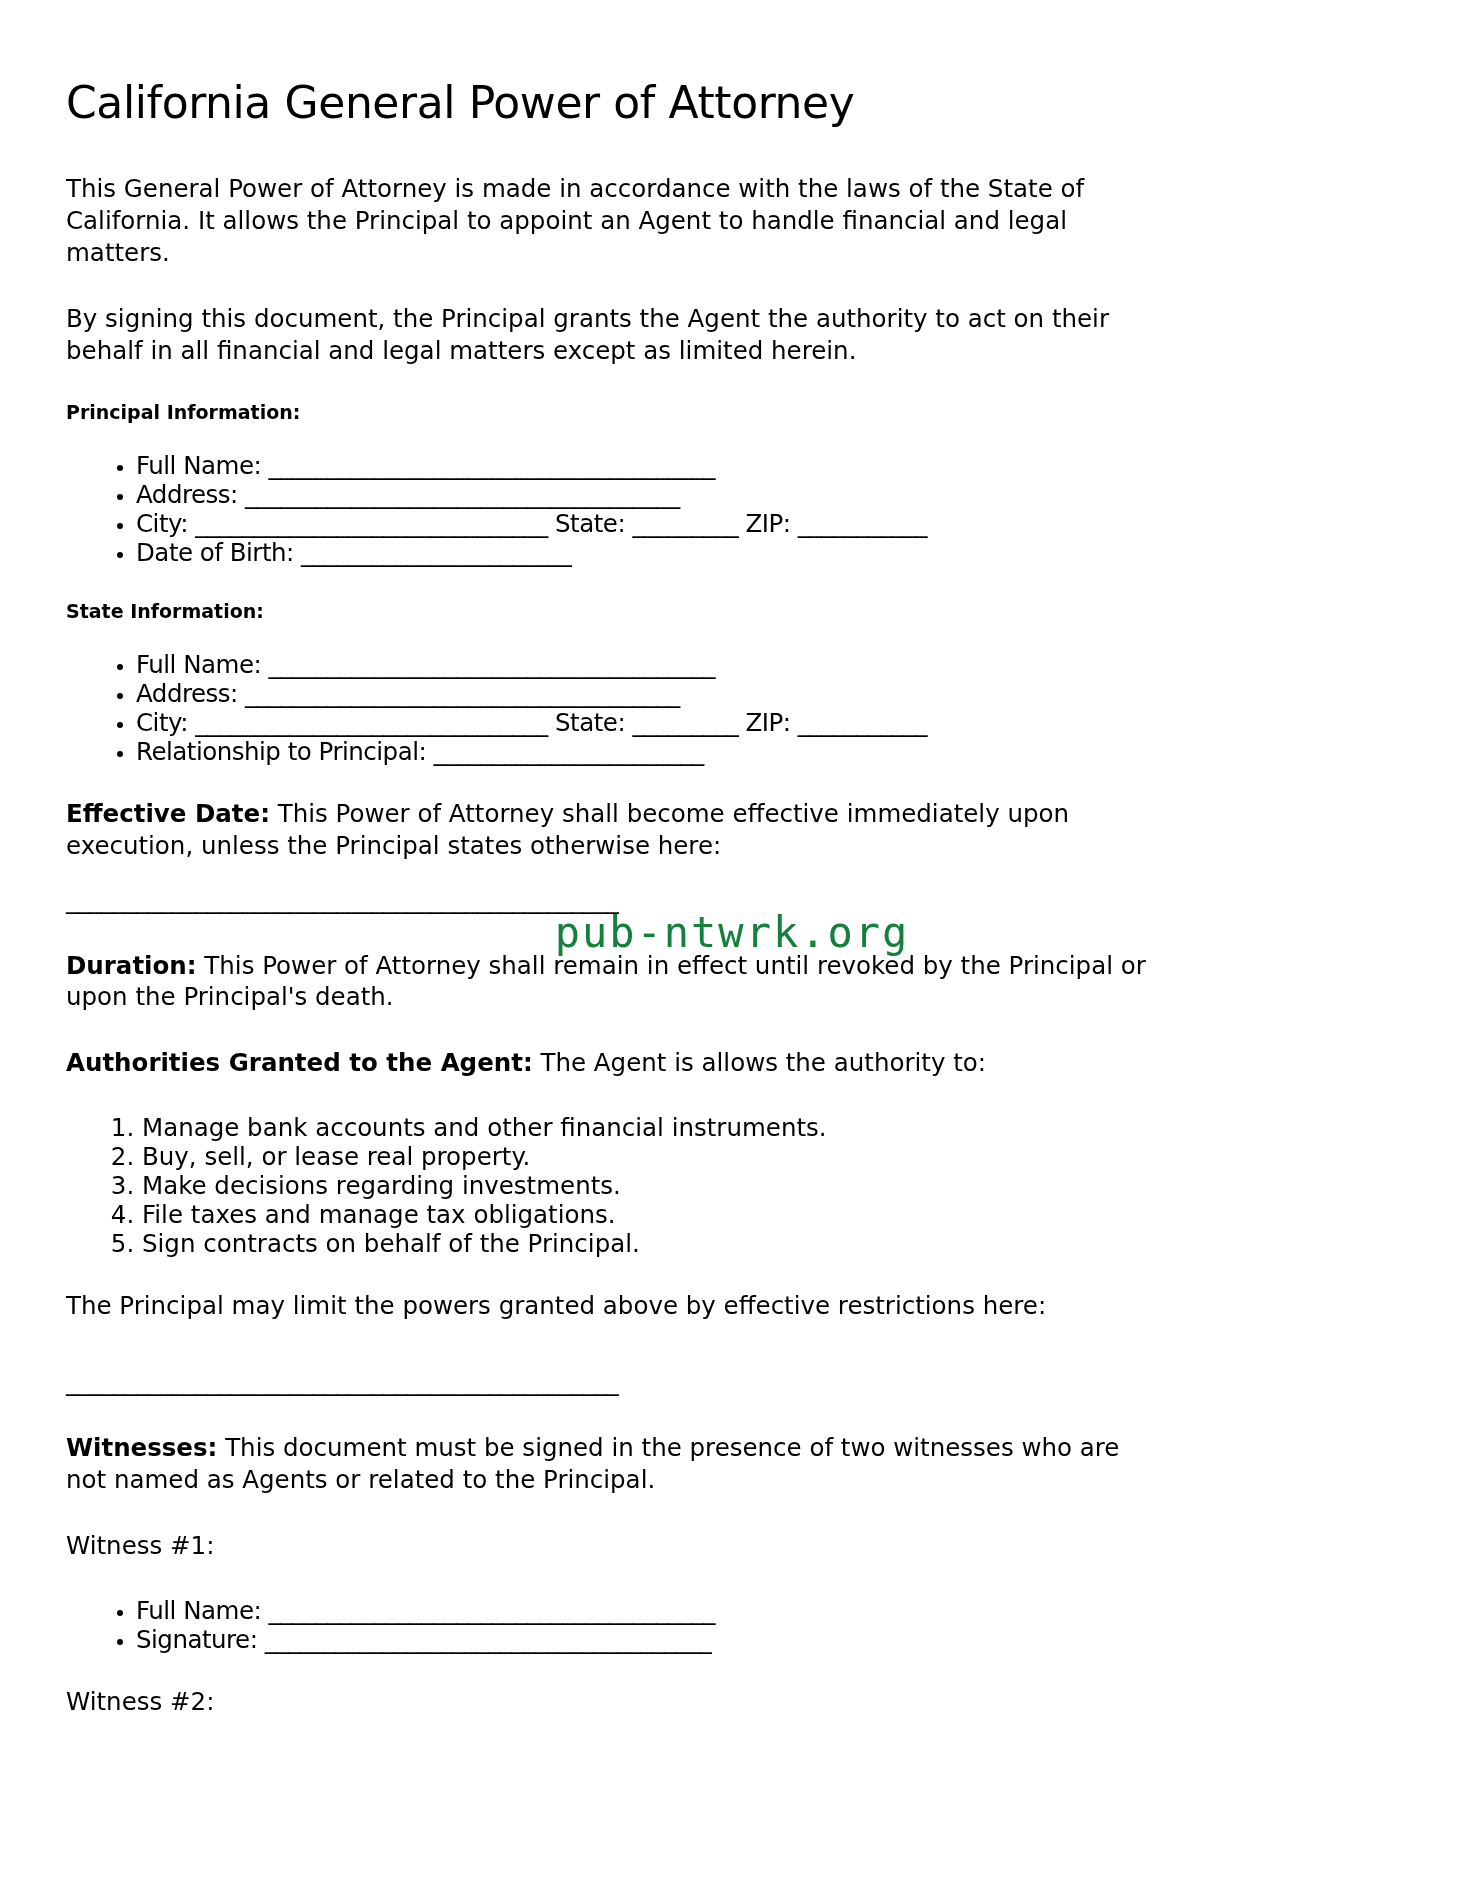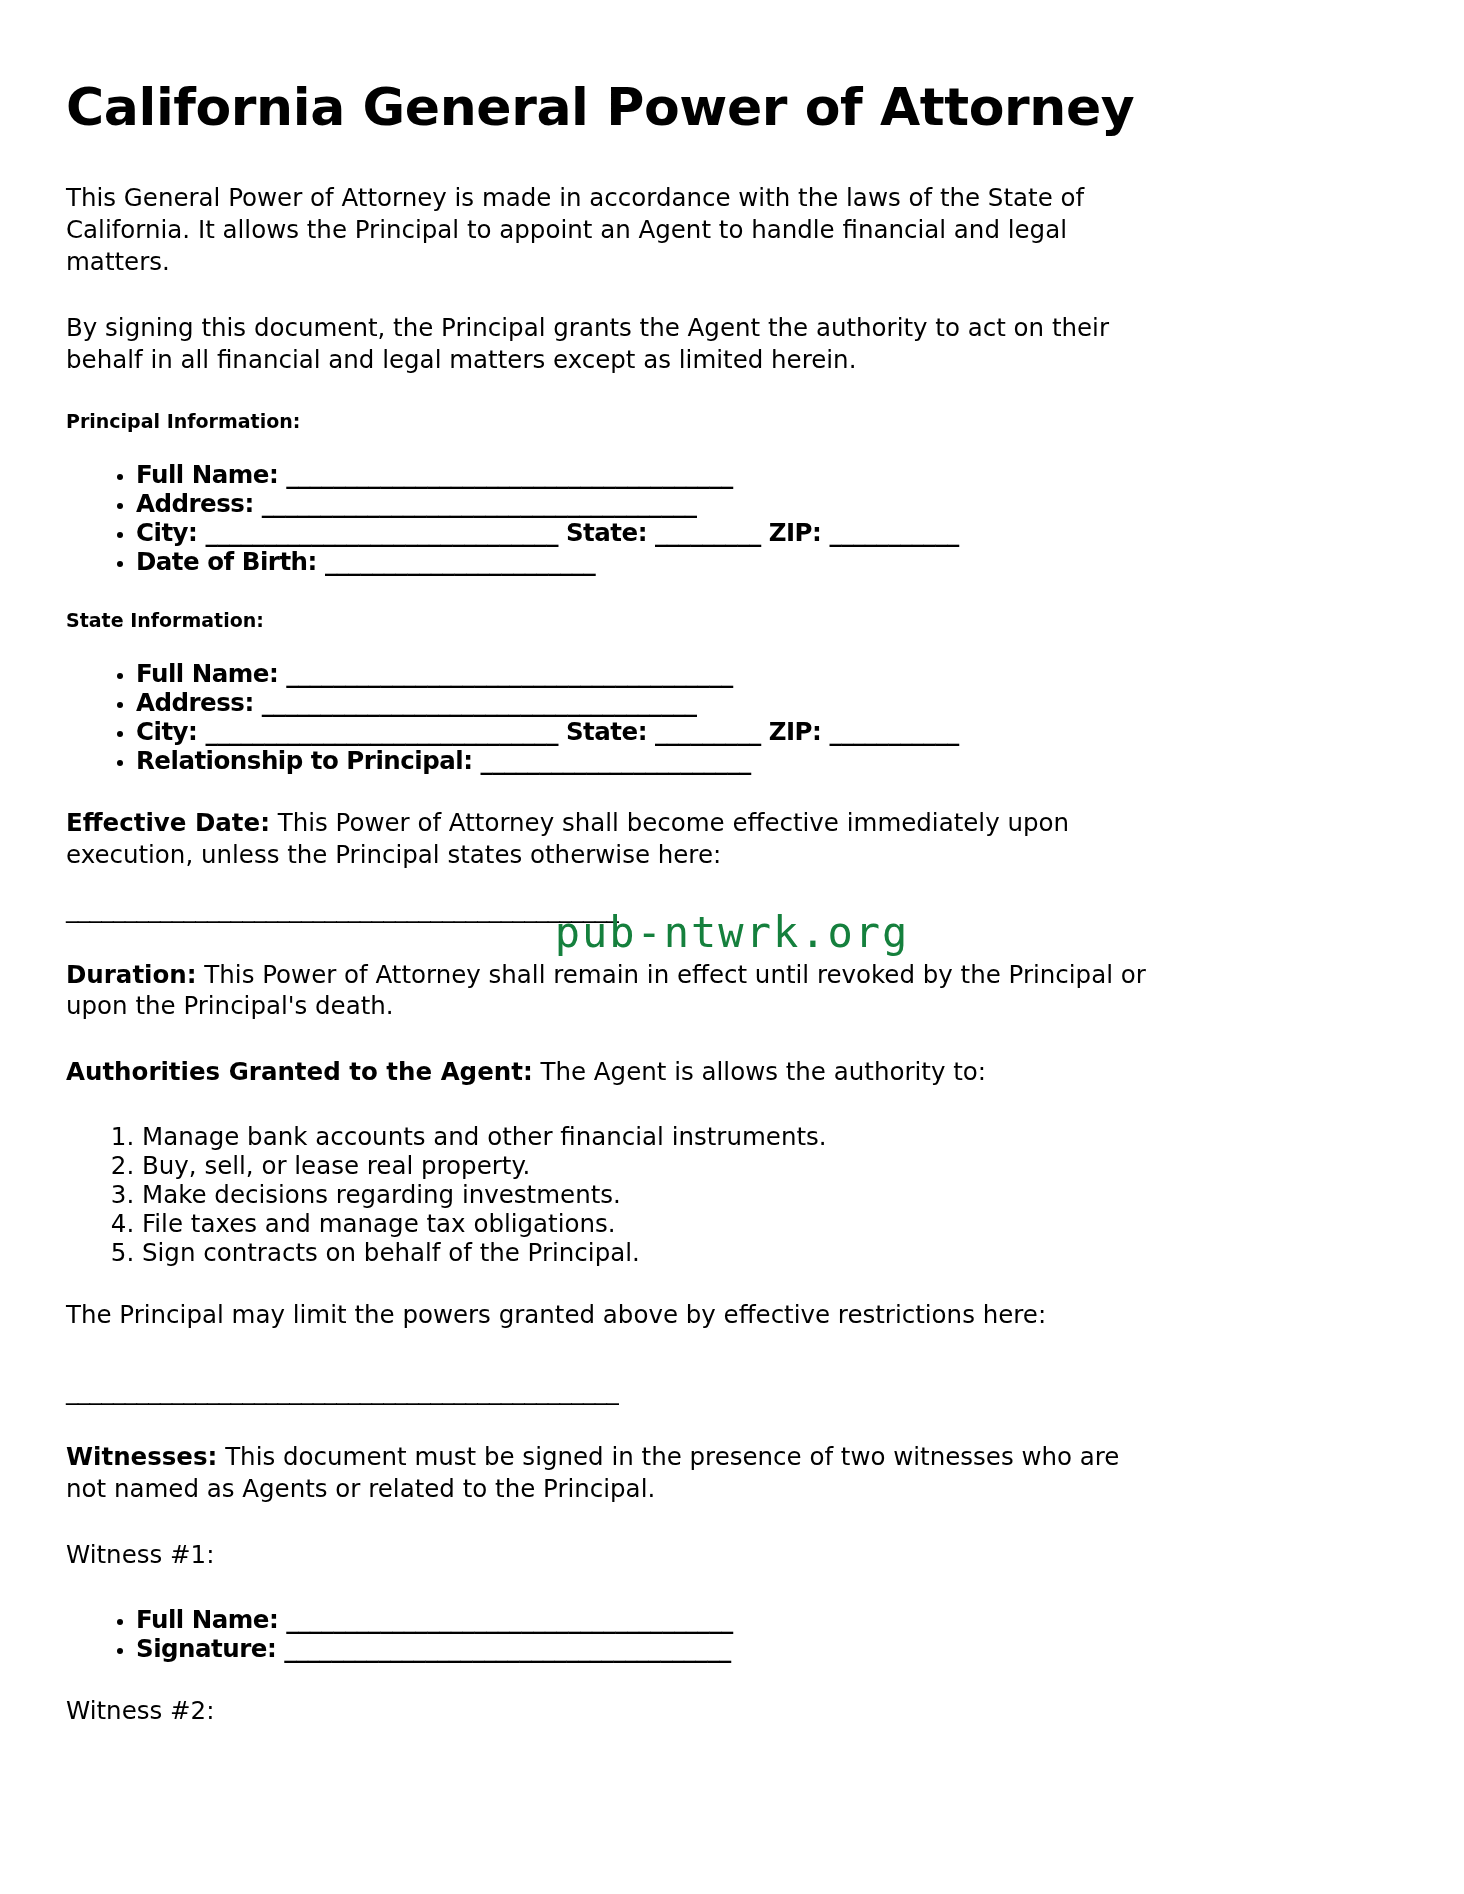--- a/index.html
+++ b/index.html
@@ -14,22 +14,22 @@
   .page {
     position: relative;
     width: 1464px;
     height: 1894px;
     background: #ffffff;
     box-sizing: border-box;
     padding: 78px 66px 0 66px;
     overflow: hidden;
   }
   .doc-title {
-    font-size: 52px;
-    font-weight: bold;
+    font-size: 44px;
+    font-weight: normal;
     line-height: 1.12;
     letter-spacing: -0.4px;
     margin: 0 0 46px 0;
   }
   p.para {
     font-size: 24.5px;
     line-height: 1.30;
     margin: 0 0 34px 0;
     max-width: 1086px;
   }
@@ -58,21 +58,20 @@
     line-height: 1.185;
     margin: 0;
     padding: 0;
   }
   ul.fields li::marker {
     font-size: 19px;
   }
   .blank {
     letter-spacing: -0.5px;
     white-space: pre;
-    font-weight: bold;
   }
   .lbl-bold {
     font-weight: bold;
   }
   .standalone-blank {
     font-size: 24.5px;
     line-height: 1.30;
     margin: 0 0 34px 0;
     white-space: pre;
     letter-spacing: -0.5px;

